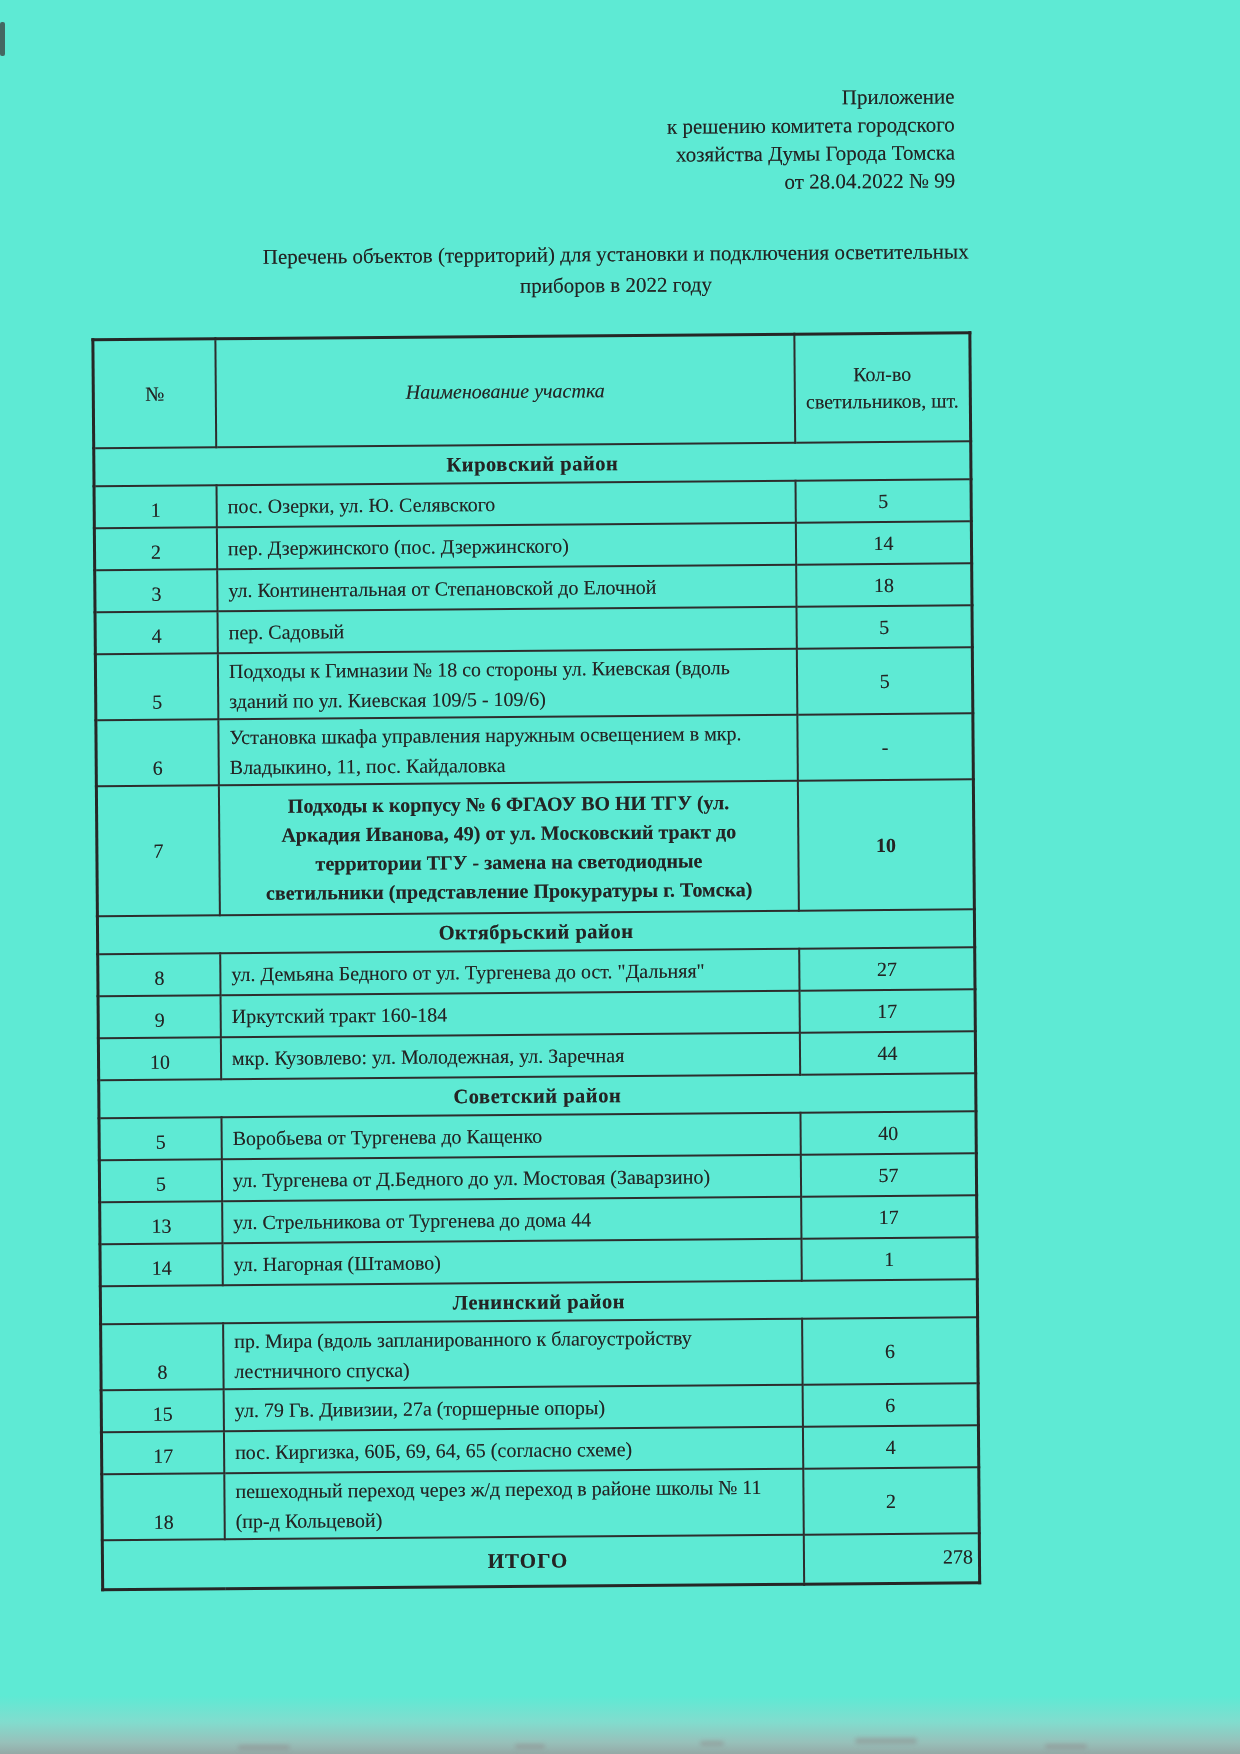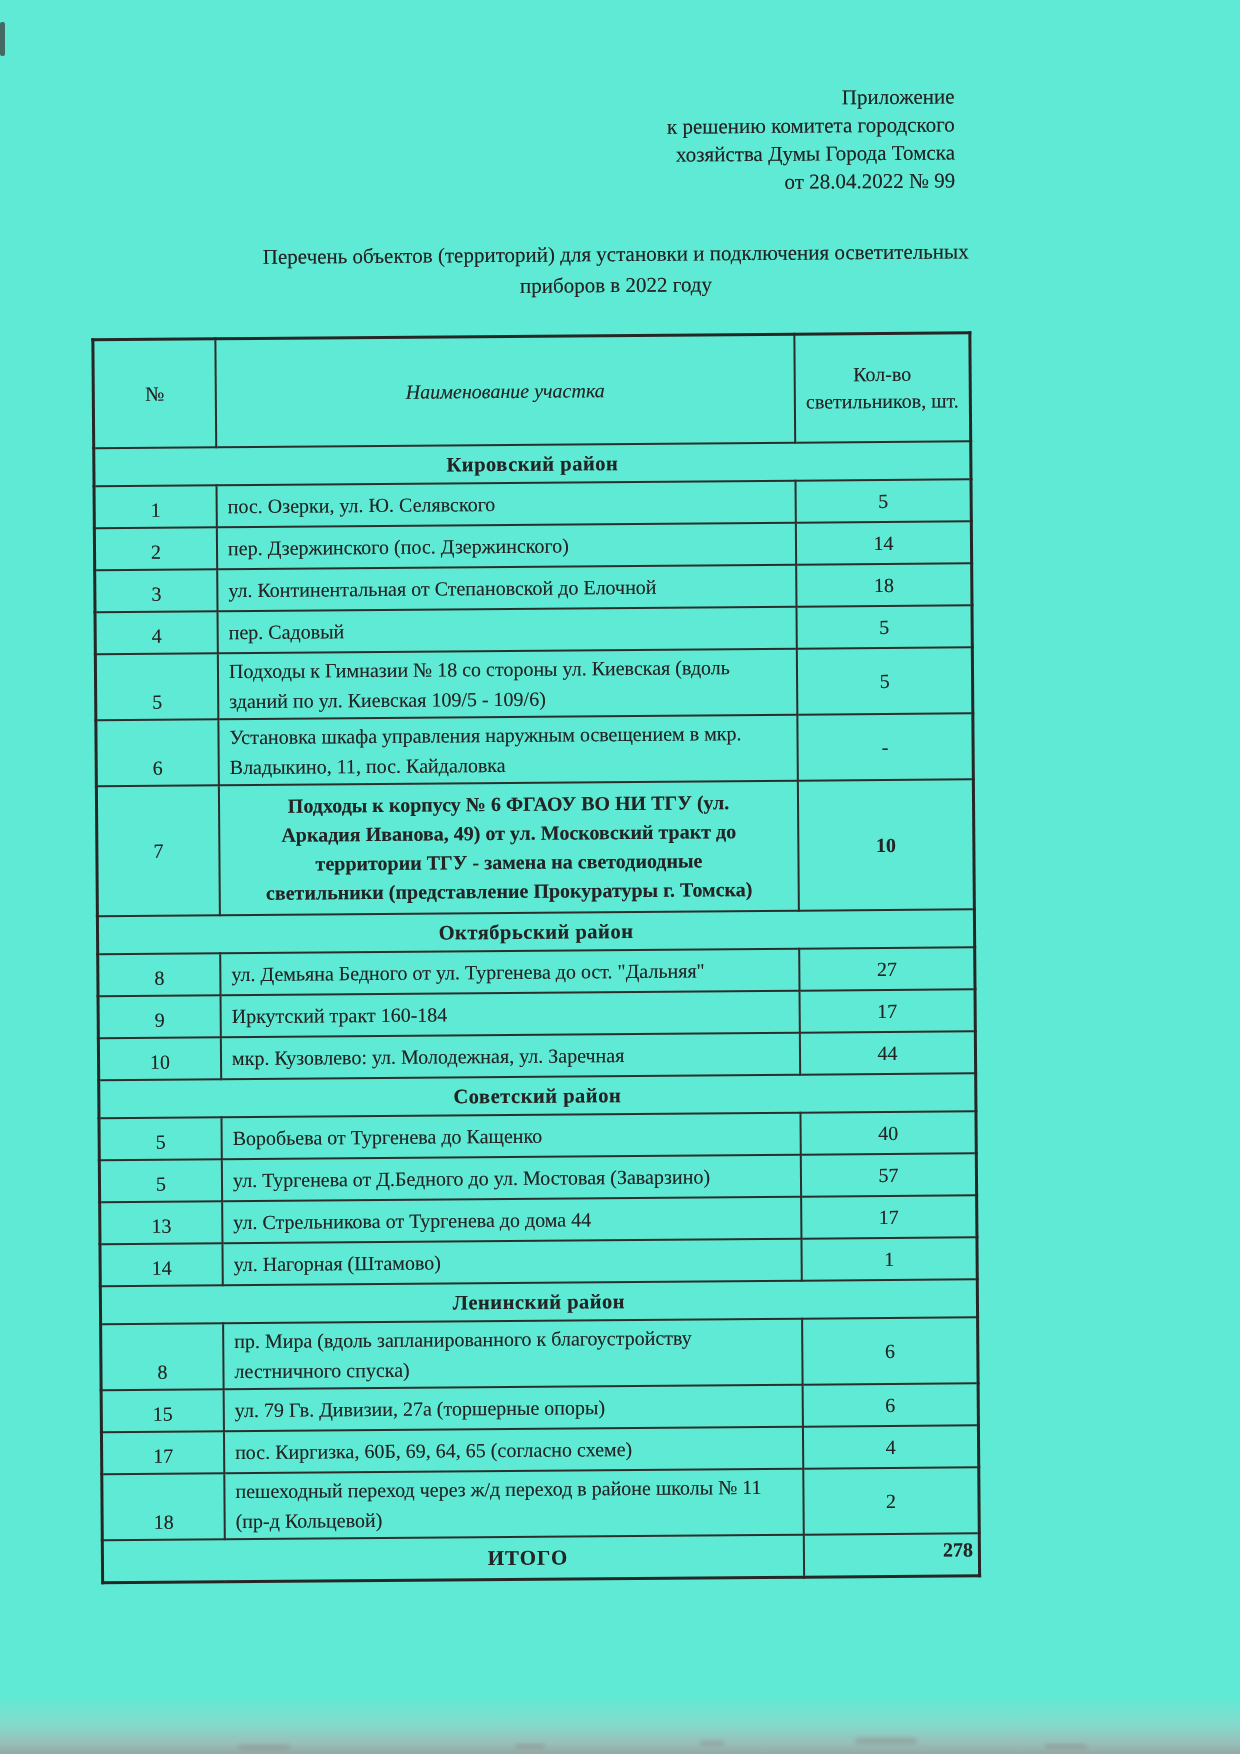--- a/index.html
+++ b/index.html
@@ -57,22 +57,22 @@
   }
   .row-bold td.col-num { vertical-align:middle; padding-bottom:0; }
   .row-bold td.col-qty { font-weight:bold; }
 
   .total-row td { height:36px; }
   td.total-label {
     text-align:center; font-weight:bold; font-size:21px;
     letter-spacing:1px; padding-left:150px; vertical-align:middle;
   }
   td.total-value {
-    font-weight:bold; font-size:20px; text-align:right; vertical-align:top;
-    padding:4px 5px 0 0;
+    font-weight:normal; font-size:20px; text-align:right; vertical-align:top;
+    padding:11px 5px 0 0;
   }
 
   
   .edge-mark {
     position:absolute; left:0; top:22px; width:5px; height:34px;
     background:#3c3c3c; opacity:0.75; border-radius:2px;
   }
   .scan-bottom {
     position:absolute; left:0; right:0; bottom:0; height:58px;
     background:linear-gradient(to bottom,

